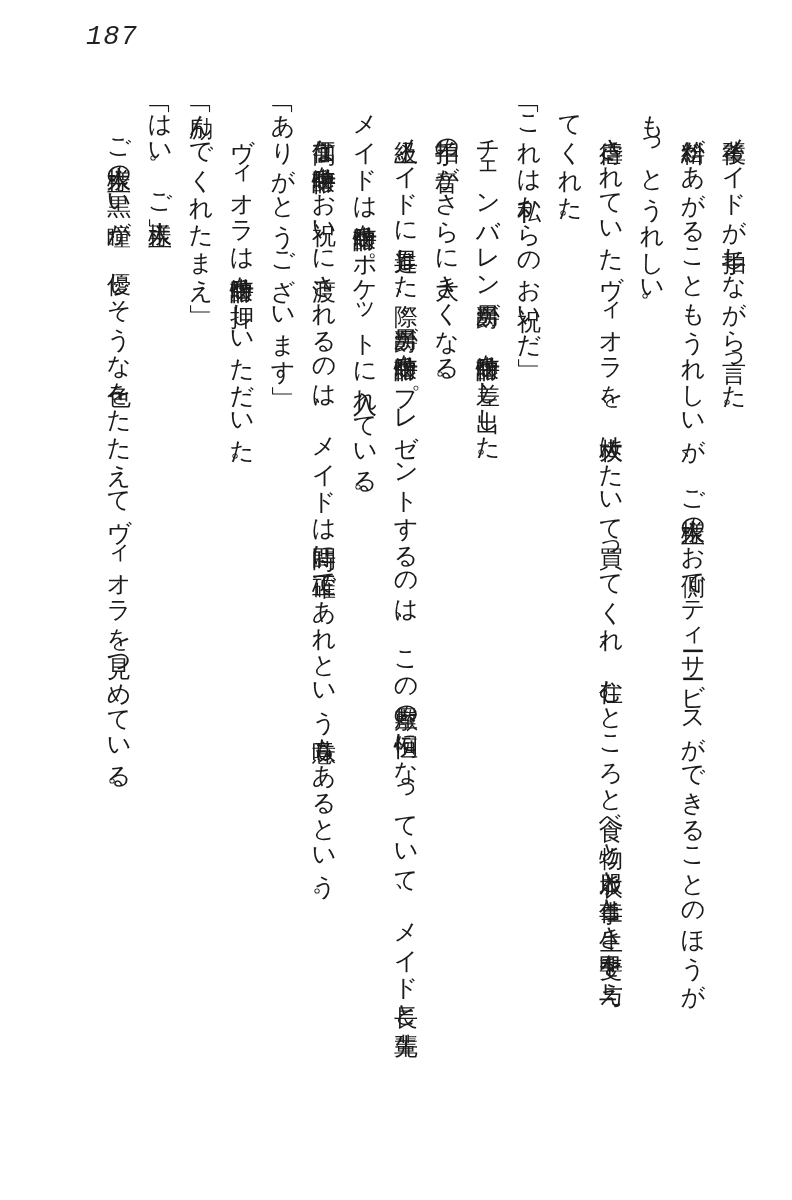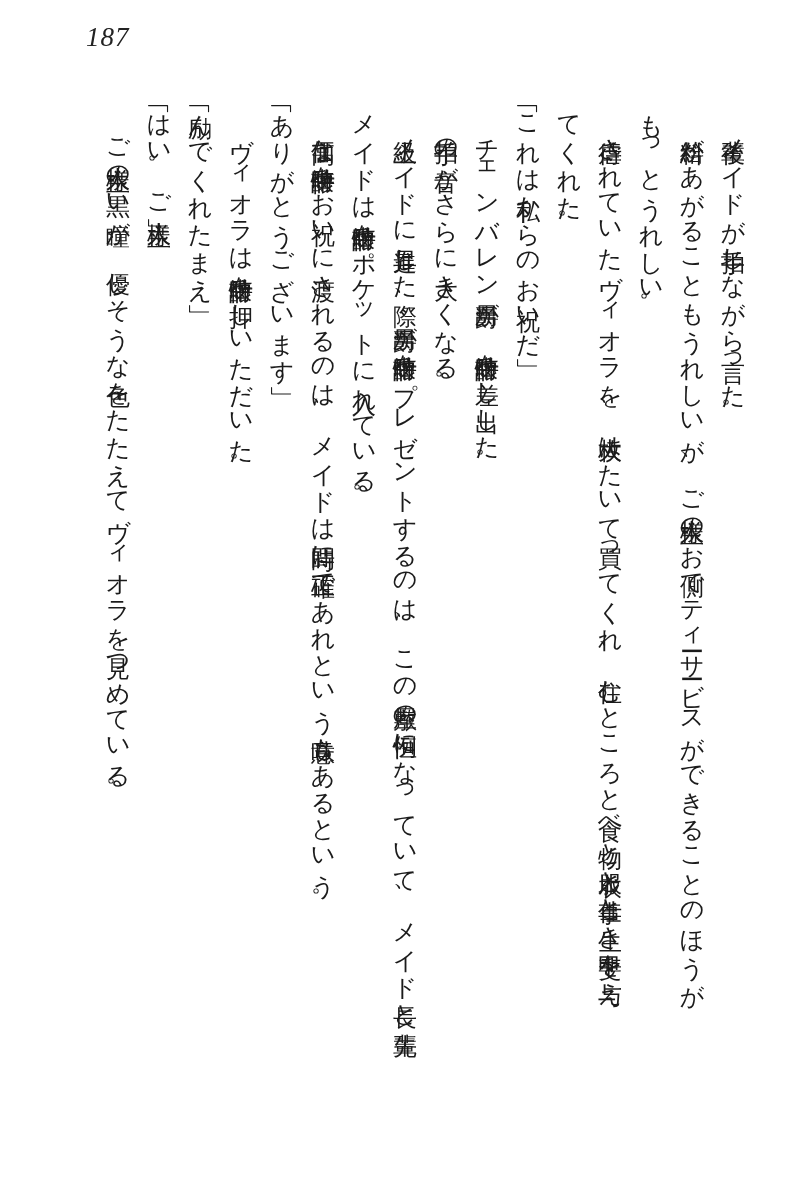--- a/index.html
+++ b/index.html
@@ -8,21 +8,21 @@
     width: 792px;
     height: 1200px;
     background: #ffffff;
     overflow: hidden;
   }
   .page {
     position: relative;
     width: 792px;
     height: 1200px;
     background: #ffffff;
-    font-family: Liberation Serif, serif;
+    font-family: Liberation Mono, monospace;
     color: #1b1b1b;
   }
   .page-number {
     position: absolute;
     left: 86px;
     top: 22px;
     font-size: 27px;
     font-style: italic;
     letter-spacing: 1px;
     color: #222222;

